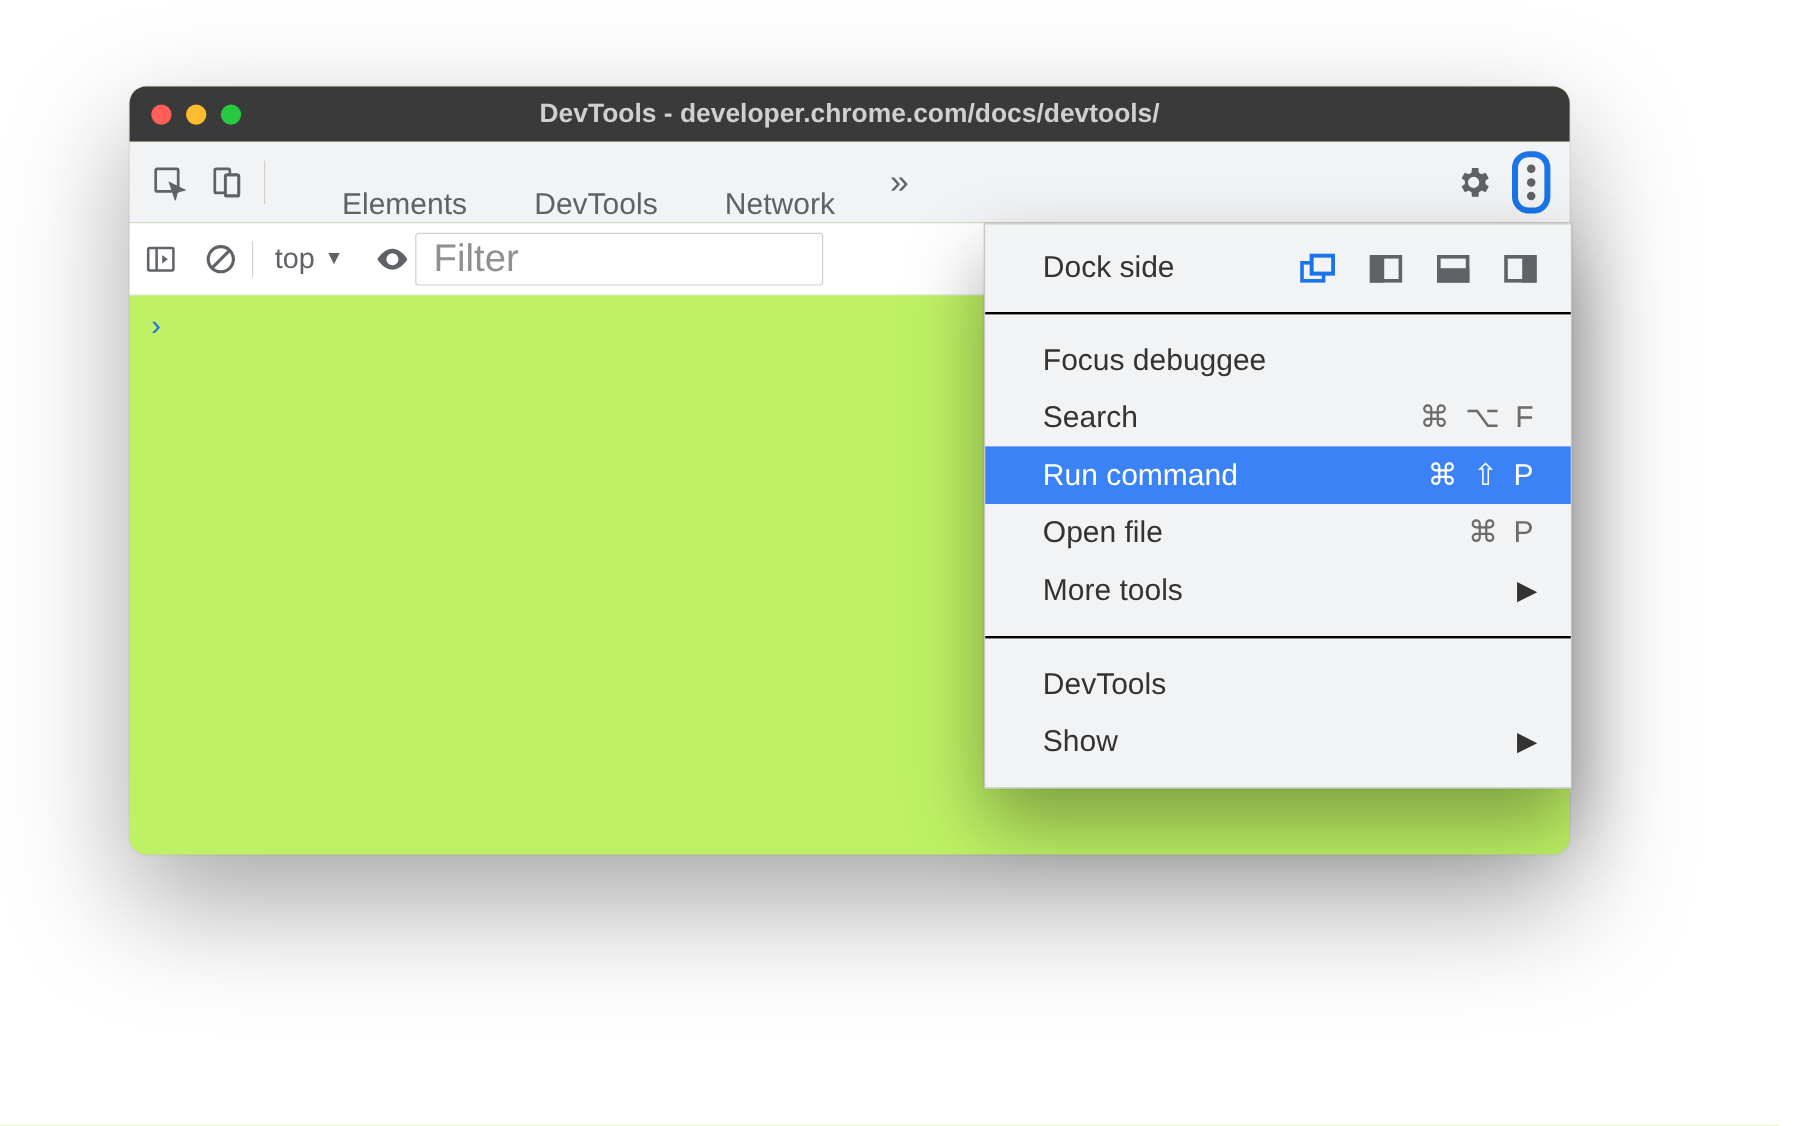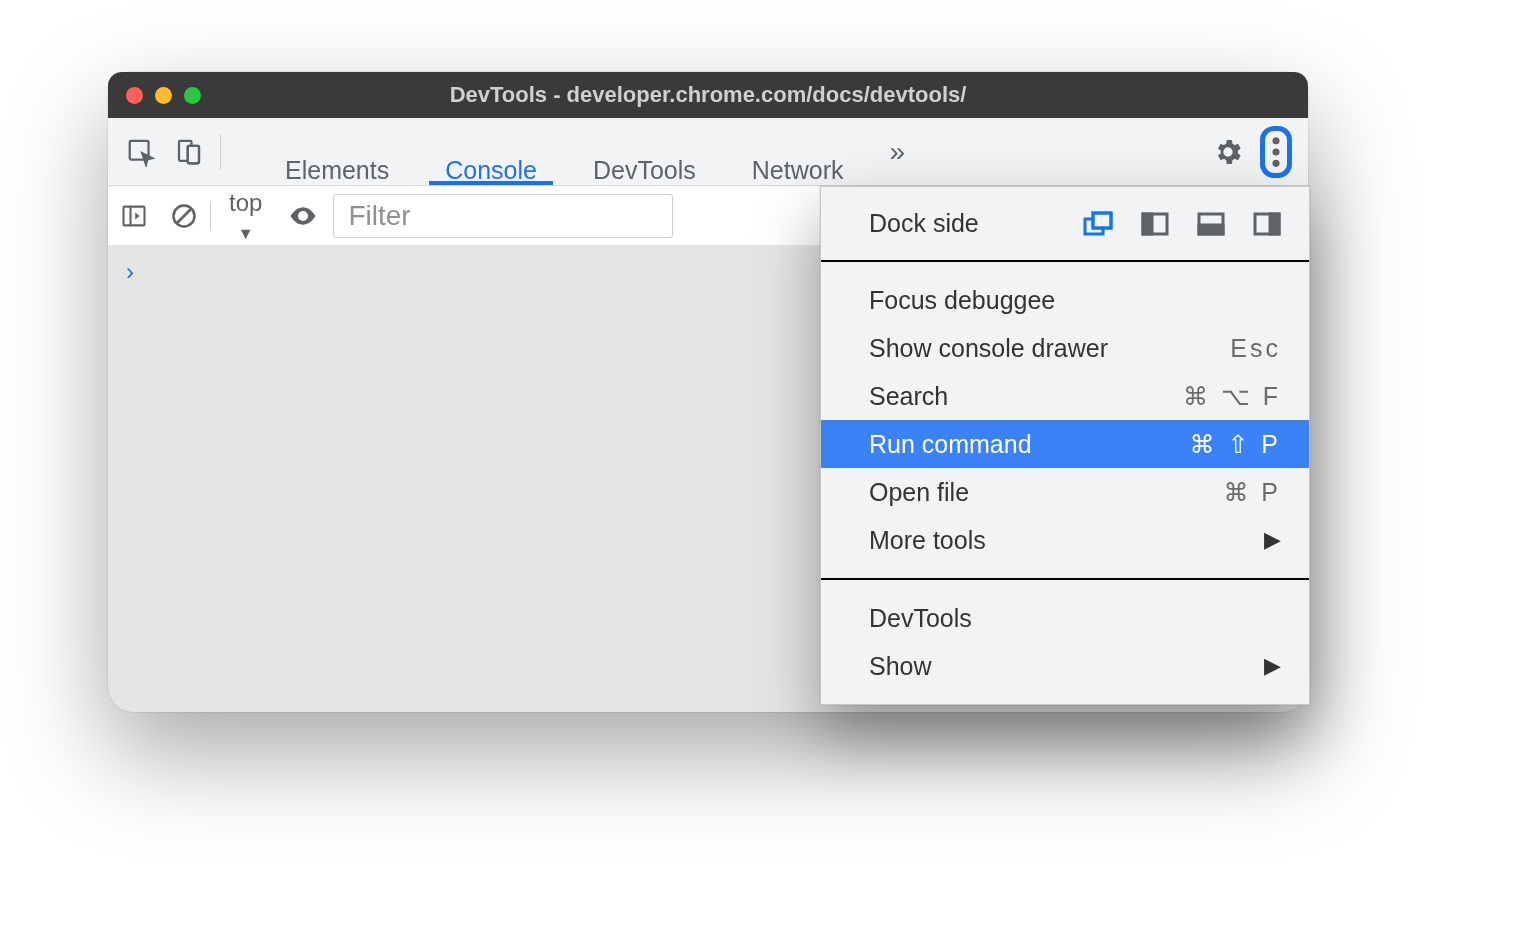--- a/index.html
+++ b/index.html
@@ -11,22 +11,22 @@
     background: #ffffff;
     font-family: -apple-system, BlinkMacSystemFont, "Helvetica Neue", Arial, sans-serif;
     position: relative;
   }
   .window {
     position: absolute;
     left: 108px;
     top: 72px;
     width: 1200px;
     height: 640px;
-    background: #e5e5e5;
-    border-radius: 26px;
+    background: #bef264;
+    border-radius: 14px;
     box-shadow: 0 40px 100px rgba(0,0,0,0.35), 0 0 0 1px rgba(0,0,0,0.05);
     overflow: visible;
   }
   .titlebar {
     height: 46px;
     background: #3a3a3a;
     border-radius: 14px 14px 0 0;
     display: flex;
     align-items: center;
     padding: 0 18px;
@@ -118,32 +118,31 @@
     background: #ffffff;
   }
   .subbar .vdiv { height: 30px; margin: 0 12px; }
   .context {
     display: flex;
     align-items: center;
     gap: 8px;
     font-size: 24px;
     color: #5f6368;
     padding: 0 6px;
-    flex-direction: column;
   }
   .context .tri {
     font-size: 16px;
   }
   .filter {
-    margin-left: 15px;
+    margin-left: 4px;
     border: 1px solid #cfcfcf;
     background: #fff;
     height: 44px;
     width: 340px;
-    font-size: 28px;
+    font-size: 32px;
     color: #909090;
     padding: 0 14px;
     display: flex;
     align-items: center;
     border-radius: 3px;
   }
   .consolebody {
     padding: 12px 18px;
     font-size: 24px;
     color: #1a73e8;
@@ -225,23 +224,20 @@
       <svg width="30" height="30" viewBox="0 0 24 24" fill="none" stroke="#5f6368" stroke-width="1.8">
         <rect x="4" y="3" width="10" height="16" rx="1"></rect>
         <rect x="11" y="7" width="9" height="14" rx="1" fill="#f1f3f4"></rect>
         <rect x="11" y="7" width="9" height="14" rx="1"></rect>
       </svg>
     </span>
     <span class="vdiv"></span>
     <div class="tabs">
       <div class="tab">
           <span>Elements</span>
-        </div>
-      <div class="tab active">
-          <span>Console</span>
         </div>
       <div class="tab">
           <span>DevTools</span>
         </div>
       <div class="tab">
           <span>Network</span>
         </div>
     </div>
     <span class="chevrons">»</span>
     <span class="spacer"></span>
@@ -327,24 +323,20 @@
         </div>
       </div>
     </div>
 
     <div class="menu-sec">
       <div class="menu-item">
         <span>Focus debuggee</span>
         <span class="shortcut"></span>
       </div>
       <div class="menu-item">
-        <span>Show console drawer</span>
-        <span class="shortcut">Esc</span>
-      </div>
-      <div class="menu-item">
         <span>Search</span>
         <span class="shortcut">⌘ ⌥ F</span>
       </div>
       <div class="menu-item highlight">
         <span>Run command</span>
         <span class="shortcut">⌘ ⇧ P</span>
       </div>
       <div class="menu-item">
         <span>Open file</span>
         <span class="shortcut">⌘ P</span>

